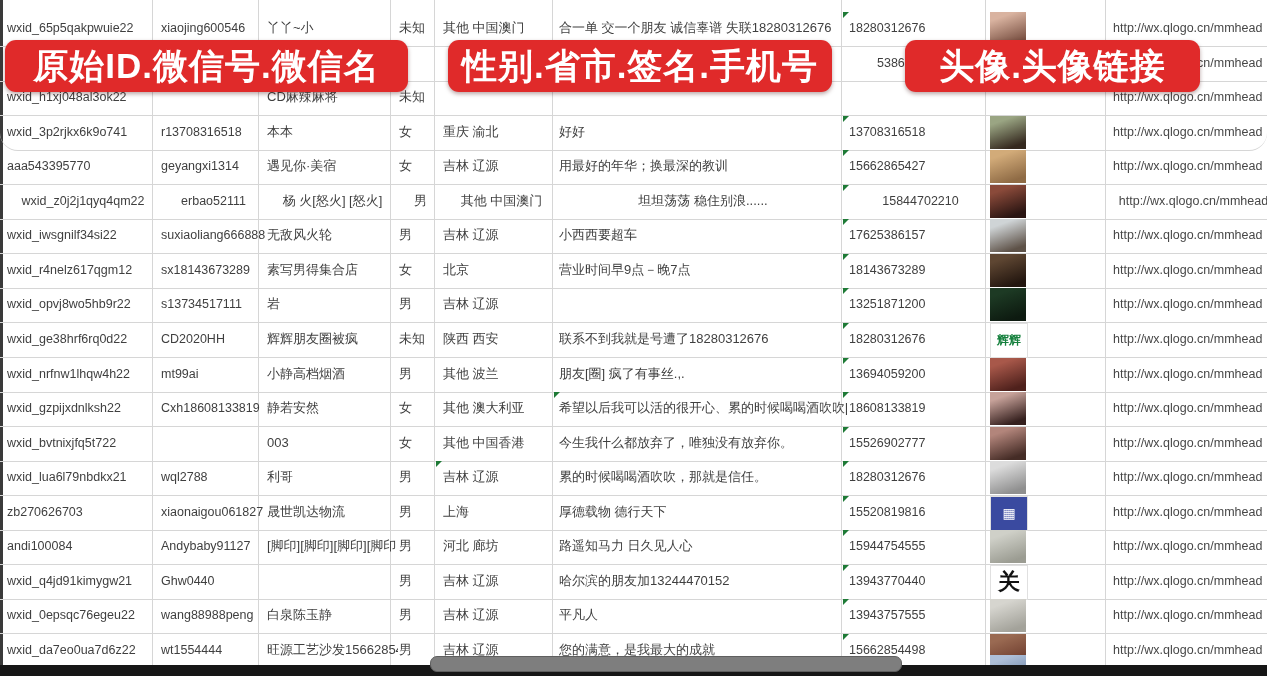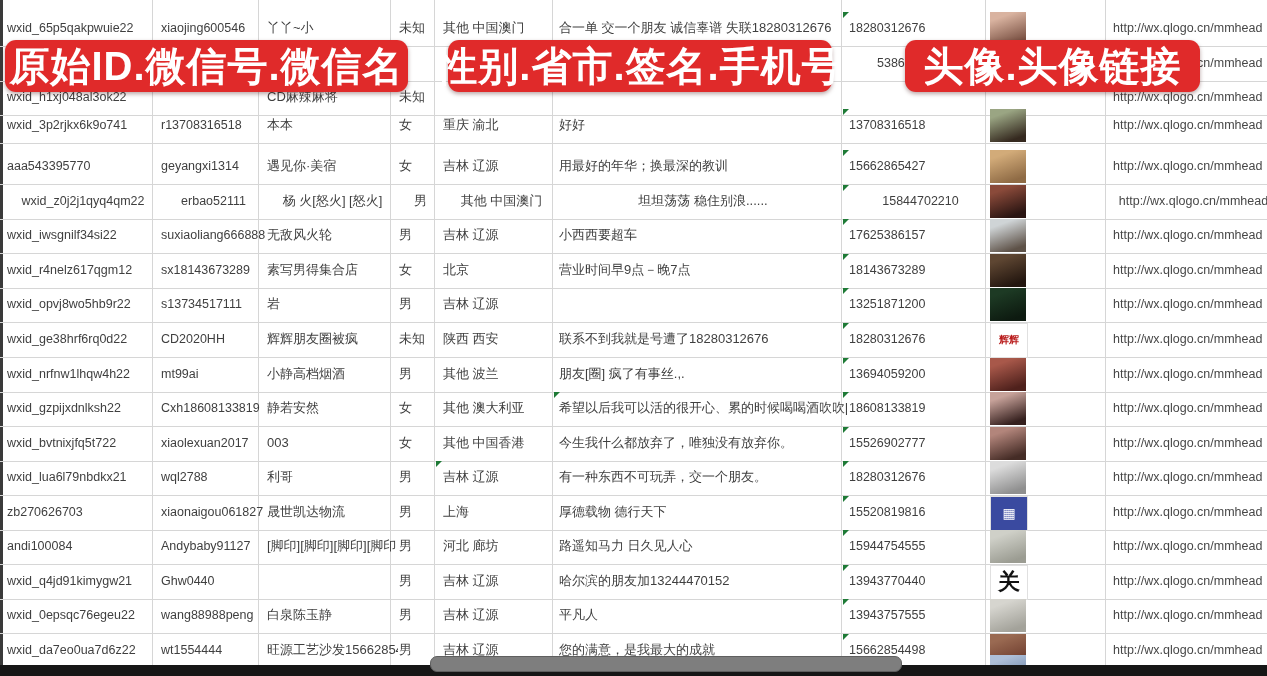--- a/index.html
+++ b/index.html
@@ -28,21 +28,21 @@
        border-top:6px solid #1e7a36;border-right:6px solid transparent;}
   
   .avatar{position:absolute;left:990px;width:36px;height:33px;top:1px;
           display:flex;align-items:center;justify-content:center;overflow:hidden;}
   .avatar .av-text{font-weight:bold;line-height:1;}
   .avatar .av-strip{position:absolute;left:0;right:0;bottom:0;height:9px;background:#d42a1e;
           color:#fff;font-size:7px;line-height:9px;text-align:center;white-space:nowrap;}
   
   .banner{position:absolute;top:40px;height:52px;background:#e02a2a;border-radius:11px;
           display:flex;align-items:center;justify-content:center;
-          color:#ffffff;font-weight:bold;font-size:40px;letter-spacing:1px;
+          color:#ffffff;font-weight:bold;font-size:35px;letter-spacing:1px;
           box-shadow:0 2px 4px rgba(60,0,0,0.35);z-index:20;white-space:nowrap;}
   #banner-1{left:5px;width:403px;}
   #banner-2{left:448px;width:384px;}
   #banner-3{left:905px;width:295px;}
   
   .scroll-track{position:absolute;left:0;bottom:0;width:1267px;height:11px;background:#161616;z-index:30;}
   .scroll-thumb{position:absolute;left:430px;width:470px;height:14px;top:656px;border-radius:7px;
                 background:#7e7e7e;border:1px solid #5f5f5f;z-index:31;}
 </style>
 </head>
@@ -85,21 +85,21 @@
       <div class="row" style="top: 80.1px;">
         <div class="cell col-a">wxid_h1xj048al3ok22</div>
         <div class="cell col-b"></div>
         <div class="cell col-c">CD麻辣麻将</div>
         <div class="cell col-d">未知</div>
         <div class="cell col-e"></div>
         <div class="cell col-f"></div>
         <div class="cell col-g"></div>
         <div class="cell col-i">http://wx.qlogo.cn/mmhead</div>
       </div>
-      <div class="row" style="top: 108px;">
+      <div class="row" style="top: 115px; border-radius: 18px;">
         <div class="cell col-a">wxid_3p2rjkx6k9o741</div>
         <div class="cell col-b">r13708316518</div>
         <div class="cell col-c">本本</div>
         <div class="cell col-d">女</div>
         <div class="cell col-f">好好</div>
         <div class="cell col-e">重庆 渝北</div>
         <div class="cell col-g">13708316518<span class="tri"></span></div>
         <div class="cell col-i">http://wx.qlogo.cn/mmhead</div>
         <div class="avatar" style="background: linear-gradient(160deg, rgb(154, 165, 131) 20%, rgb(53, 41, 31) 85%);"></div>
       </div>
@@ -161,21 +161,21 @@
       <div class="row" style="top: 321.95px;">
         <div class="cell col-a">wxid_ge38hrf6rq0d22</div>
         <div class="cell col-b">CD2020HH</div>
         <div class="cell col-c">辉辉朋友圈被疯</div>
         <div class="cell col-d">未知</div>
         <div class="cell col-e">陕西 西安</div>
         <div class="cell col-f">联系不到我就是号遭了18280312676</div>
         <div class="cell col-g">18280312676<span class="tri"></span></div>
         <div class="cell col-i">http://wx.qlogo.cn/mmhead</div>
         <div class="avatar" style="background: rgb(255, 255, 255); border: 1px solid rgb(224, 224, 224);">
-          <span class="av-text" style="color: #b91c1c; font-size: 10px;">辉辉</span>
+          <span class="av-text" style="color: #15803d; font-size: 12px;">辉辉</span>
         </div>
       </div>
       <div class="row" style="top: 356.5px;">
         <div class="cell col-a">wxid_nrfnw1lhqw4h22</div>
         <div class="cell col-b">mt99ai</div>
         <div class="cell col-c">小静高档烟酒</div>
         <div class="cell col-d">男</div>
         <div class="cell col-e">其他 波兰</div>
         <div class="cell col-f">朋友[圈] 疯了有事丝.,.</div>
         <div class="cell col-g">13694059200<span class="tri"></span></div>
@@ -188,36 +188,35 @@
         <div class="cell col-c">静若安然</div>
         <div class="cell col-d">女</div>
         <div class="cell col-f">希望以后我可以活的很开心、累的时候喝喝酒吹吹[<span class="tri"></span></div>
         <div class="cell col-e">其他 澳大利亚</div>
         <div class="cell col-g">18608133819<span class="tri"></span></div>
         <div class="cell col-i">http://wx.qlogo.cn/mmhead</div>
         <div class="avatar" style="background: linear-gradient(160deg, rgb(199, 162, 154) 20%, rgb(53, 32, 30) 85%);"></div>
       </div>
       <div class="row" style="top: 425.6px;">
         <div class="cell col-a">wxid_bvtnixjfq5t722</div>
-        <div class="cell col-b">xiaolexuan2017</div>
         <div class="cell col-c">003</div>
         <div class="cell col-d">女</div>
         <div class="cell col-e">其他 中国香港</div>
         <div class="cell col-f">今生我什么都放弃了，唯独没有放弃你。</div>
         <div class="cell col-g">15526902777<span class="tri"></span></div>
         <div class="cell col-i">http://wx.qlogo.cn/mmhead</div>
         <div class="avatar" style="background: linear-gradient(160deg, rgb(178, 133, 123) 20%, rgb(69, 44, 38) 85%);"></div>
       </div>
       <div class="row" style="top: 460.15px;">
         <div class="cell col-a">wxid_lua6l79nbdkx21</div>
         <div class="cell col-b">wql2788</div>
         <div class="cell col-c">利哥</div>
         <div class="cell col-d">男</div>
         <div class="cell col-e">吉林 辽源<span class="tri"></span></div>
-        <div class="cell col-f">有一种东西不可玩弄，交一个朋友。</div>
+        <div class="cell col-f">累的时候喝喝酒吹吹，那就是信任。</div>
         <div class="cell col-g">18280312676<span class="tri"></span></div>
         <div class="cell col-i">http://wx.qlogo.cn/mmhead</div>
         <div class="avatar" style="background: linear-gradient(160deg, rgb(220, 220, 220) 20%, rgb(143, 143, 143) 85%);"></div>
       </div>
       <div class="row" style="top: 494.7px;">
         <div class="cell col-a">zb270626703</div>
         <div class="cell col-b">xiaonaigou061827</div>
         <div class="cell col-c">晟世凯达物流</div>
         <div class="cell col-d">男</div>
         <div class="cell col-e">上海</div>

